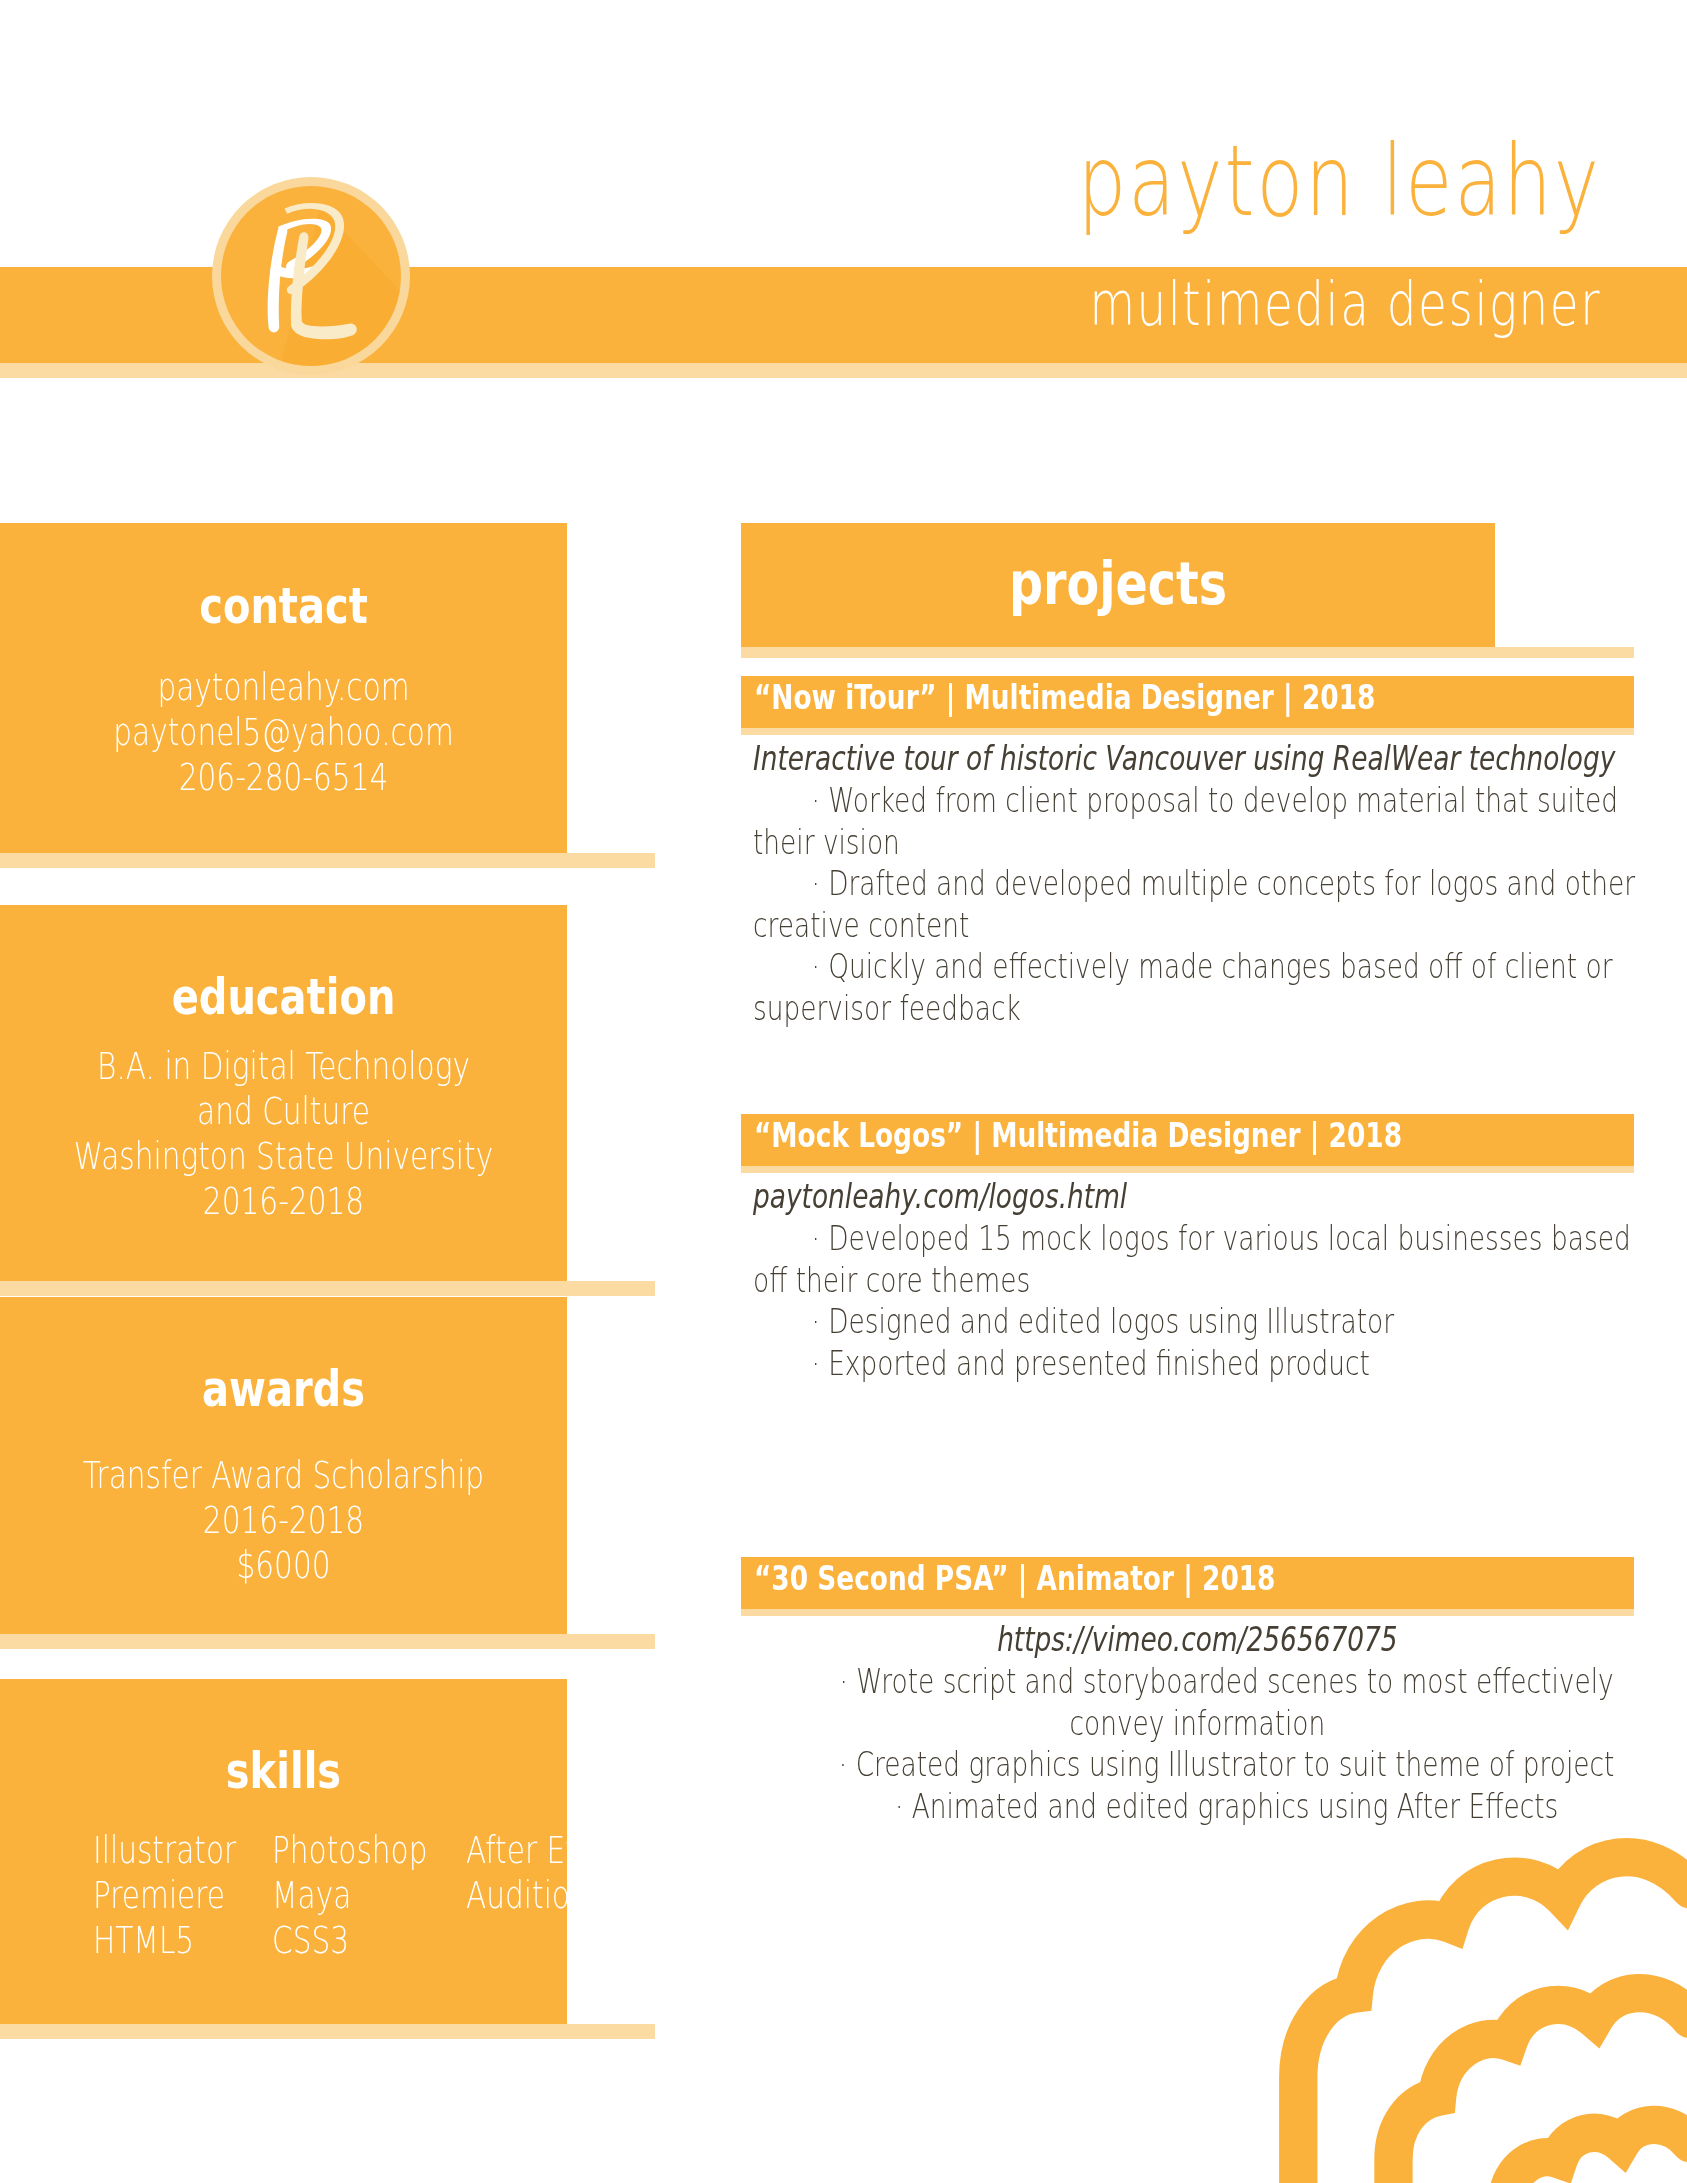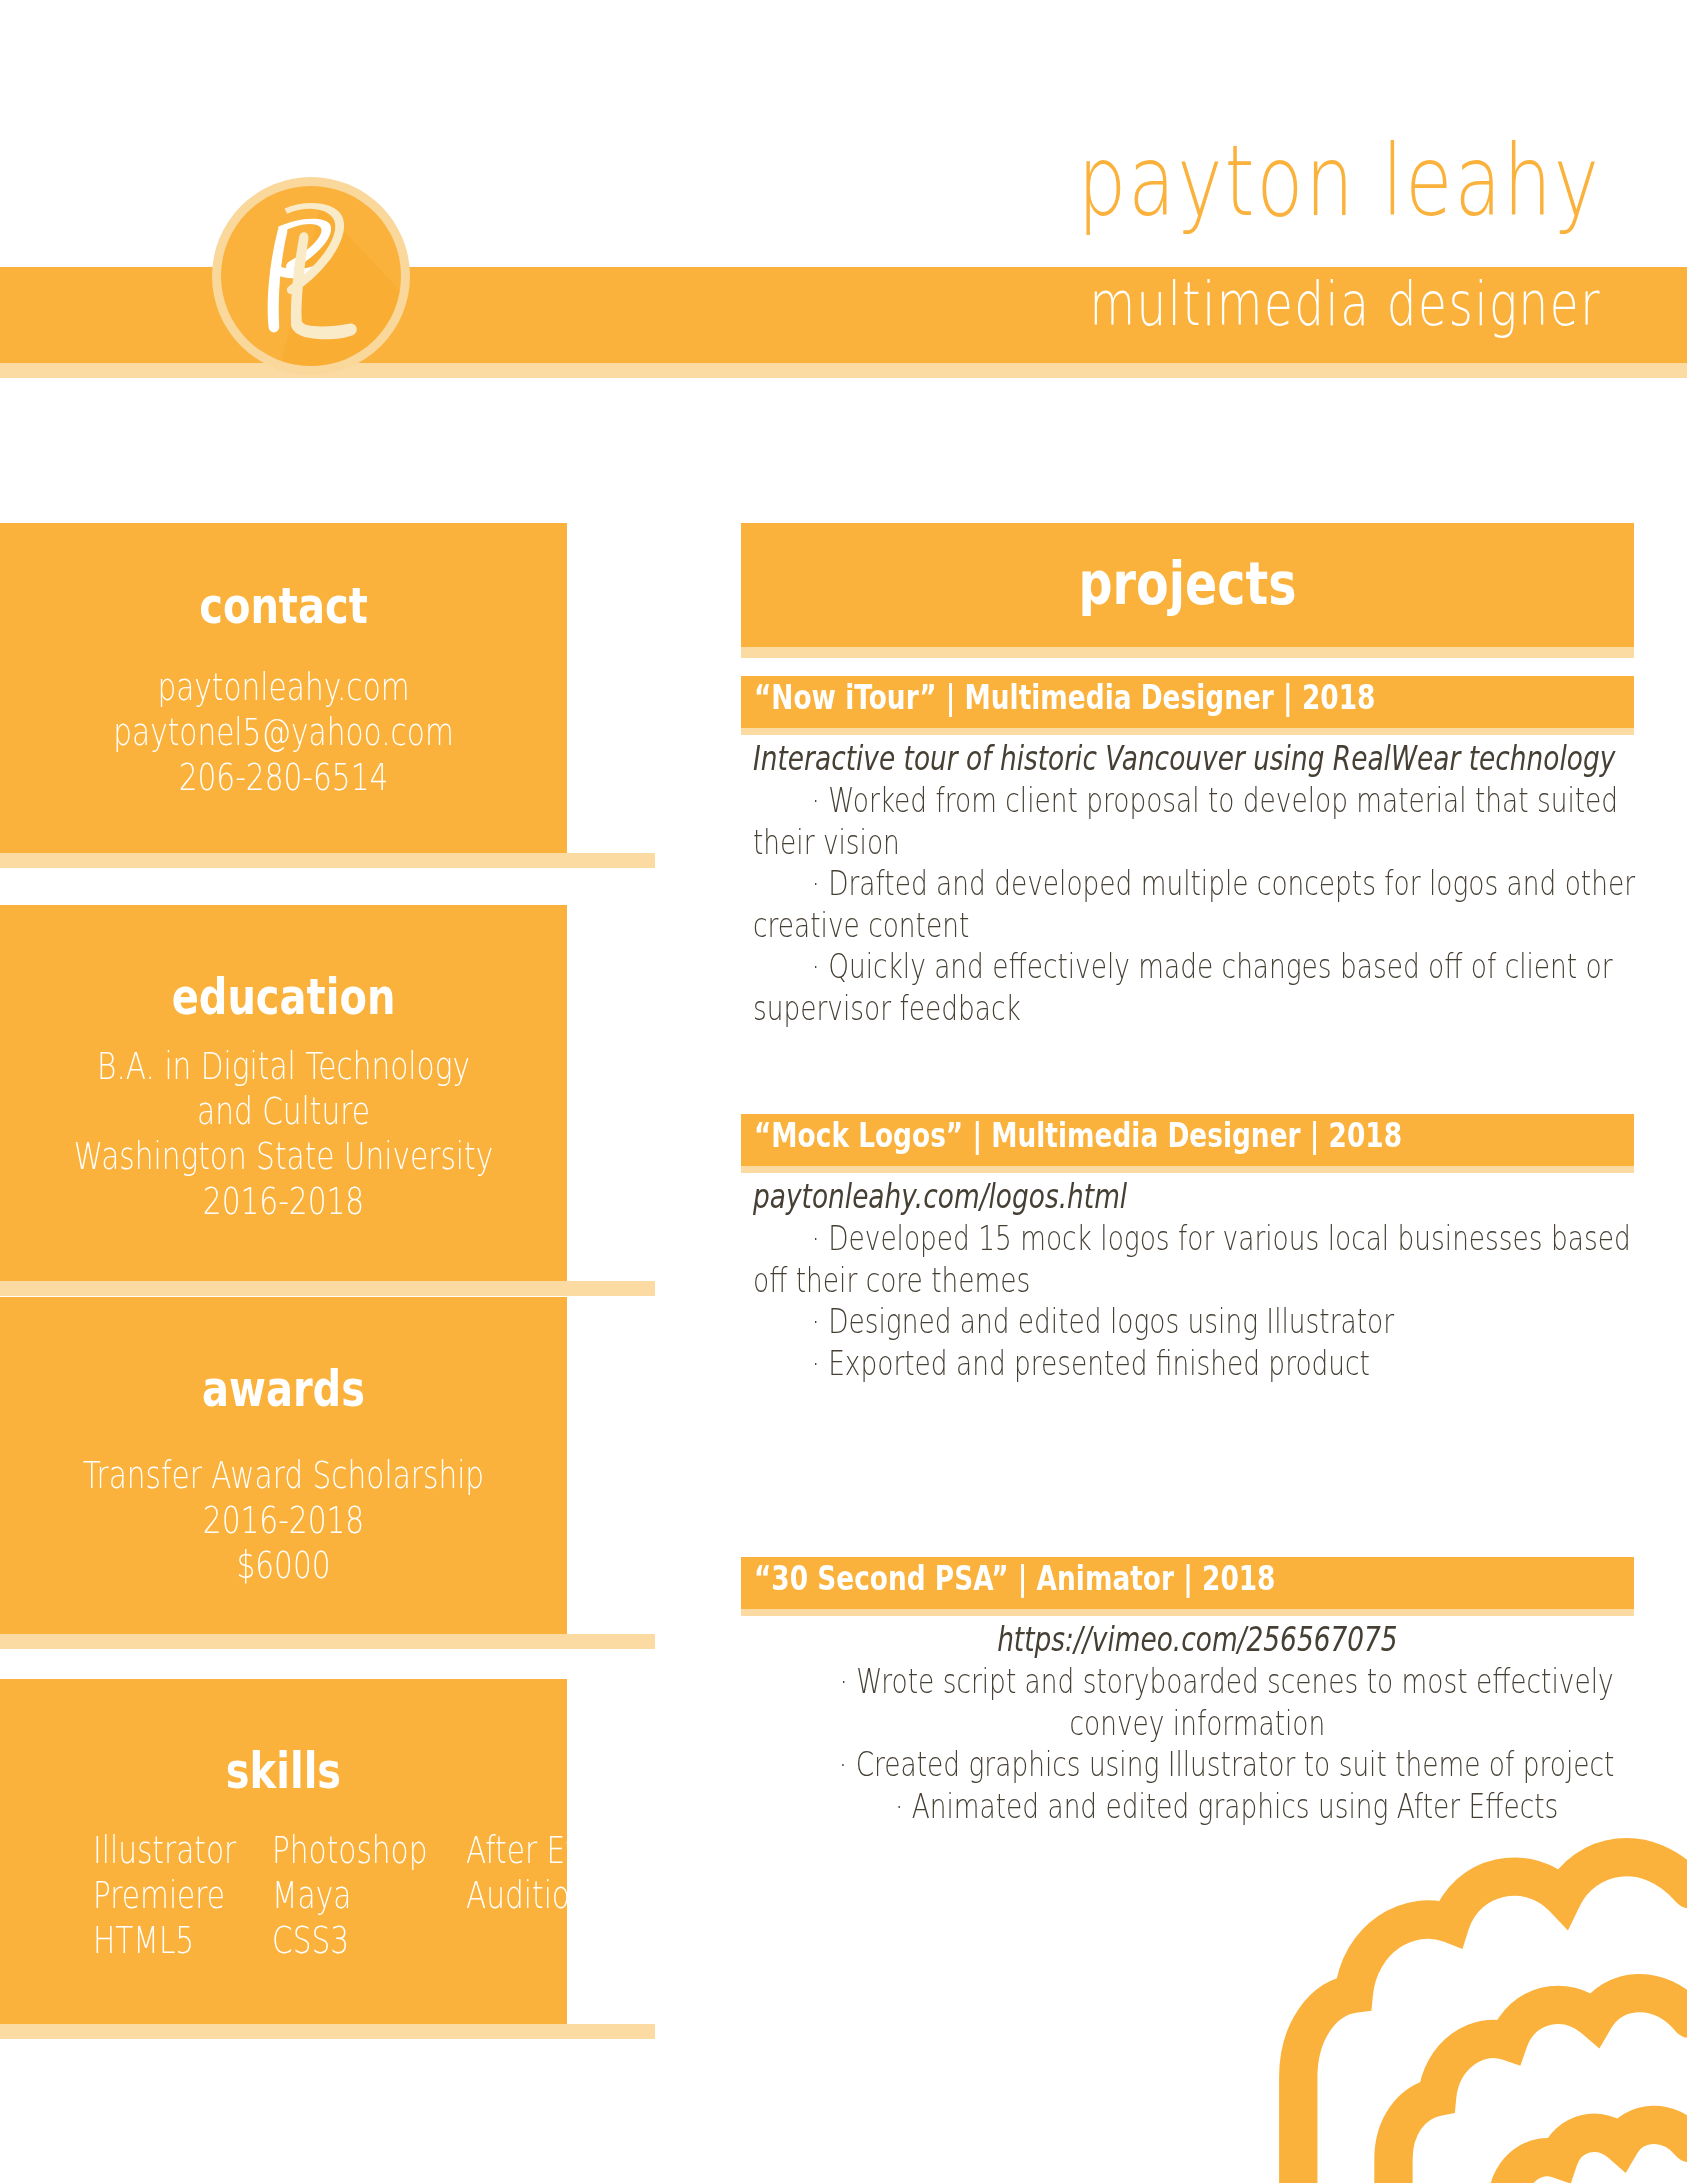--- a/index.html
+++ b/index.html
@@ -173,21 +173,21 @@
     color: #ffffff;
     text-align: left;
     white-space: nowrap;
   }
 
   
   #projects-header {
     position: absolute;
     left: 741px;
     top: 523px;
-    width: 893px;
+    width: 754px;
     height: 124px;
     background: #FAB23C;
   }
   #projects-header-shadow {
     position: absolute;
     left: 741px;
     top: 647px;
     width: 893px;
     height: 10.6px;
     background: #FBDBA2;

